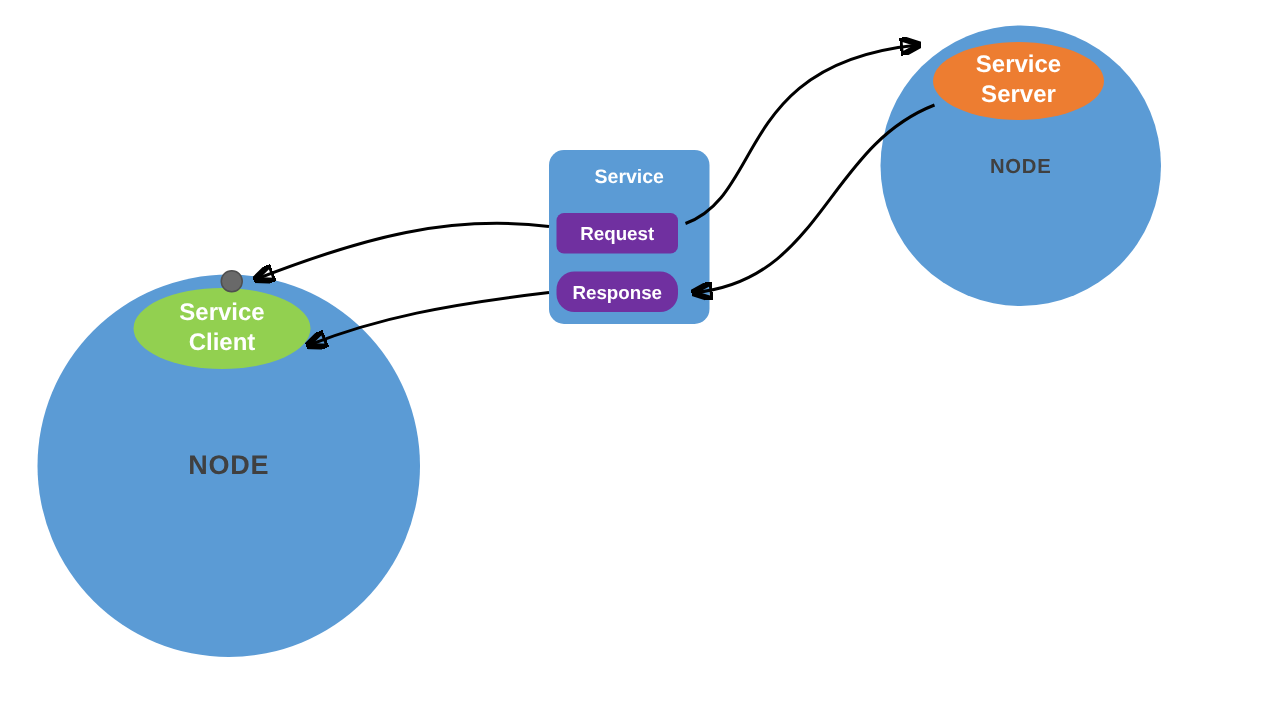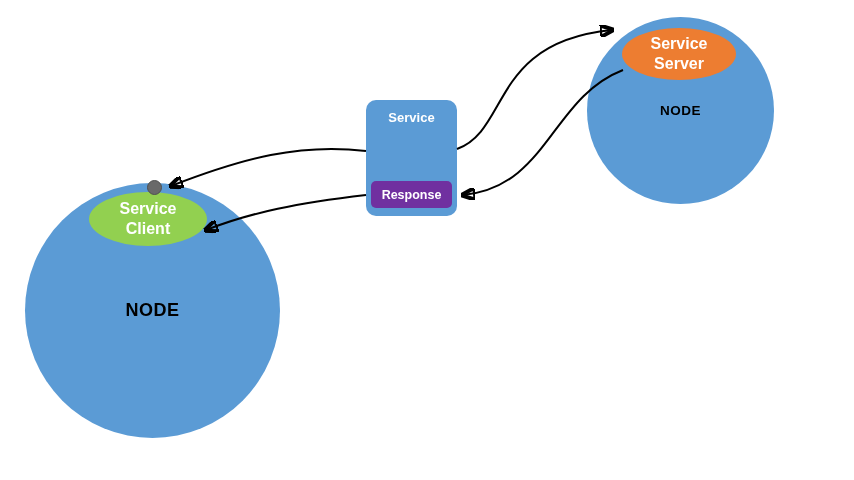--- a/index.html
+++ b/index.html
@@ -11,21 +11,21 @@
     font-family: "Liberation Sans", sans-serif;
   }
   .stage { position: absolute; inset: 0; }
 
   .circle {
     position: absolute;
     border-radius: 50%;
     background: #5b9bd5;
     display: flex; align-items: center; justify-content: center;
   }
-  .node-label { color: #000000; font-weight: bold; letter-spacing: 0.5px; }
+  .node-label { color: #404040; font-weight: bold; letter-spacing: 0.5px; }
 
   #left-node  { left: 25px;  top: 183px; width: 255px; height: 255px; }
   #left-node .node-label  { font-size: 18px; }
   #right-node { left: 587px; top: 17px;  width: 187px; height: 187px; }
   #right-node .node-label { font-size: 13.5px; }
 
   .ellipse {
     position: absolute;
     border-radius: 50%;
     display: flex; align-items: center; justify-content: center;
@@ -44,35 +44,36 @@
     border: 1px solid #4f4f4f;
     box-sizing: border-box;
     z-index: 3;
   }
 
   #service-box {
     position: absolute;
     left: 366px; top: 100px; width: 91px; height: 116px;
     background: #5b9bd5;
     border-radius: 10px;
+    padding-left: 16px;
   }
   #service-title {
     position: absolute; top: 10px; left: 0; width: 100%;
     text-align: center;
     color: #fff; font-weight: bold; font-size: 13px;
   }
   .msg {
     position: absolute; left: 5px; width: 81px; height: 27px;
     background: #7030a0;
     border-radius: 5px;
     display: flex; align-items: center; justify-content: center;
     color: #fff; font-weight: bold; font-size: 12.5px;
   }
   #request-box  { top: 42px; }
-  #response-box { top: 81px; }
+  #response-box { top: 81px; border-radius: 12px; }
 
   #connectors {
     position: absolute; left: 0; top: 0;
     pointer-events: none;
     z-index: 5;
   }
   #connectors path { fill: none; stroke: #000; stroke-width: 2; }
 </style>
 </head>
 <body>
@@ -92,20 +93,23 @@
   <div id="right-node" class="circle" style="background-color: rgb(91, 155, 213);">
     <span class="node-label">NODE</span>
   </div>
 
   <div id="service-server" class="ellipse" style="background-color: rgb(237, 125, 49);">
     <span class="wrap">Service Server</span>
   </div>
 
   <div id="service-box" style="background-color: rgb(91, 155, 213);">
     <div id="service-title">Service</div>
+    <div id="request-box" class="msg" style="background-color: rgb(112, 48, 160);">
+      <span>Request</span>
+    </div>
     <div id="response-box" class="msg" style="background-color: rgb(112, 48, 160);">
       <span>Response</span>
     </div>
   </div>
 
   <svg id="connectors" width="854" height="480" viewBox="0 0 854 480">
     <defs>
       <marker id="ah" markerWidth="7" markerHeight="6" refX="6" refY="3" orient="auto">
         <path d="M0,0 L7,3 L0,6 Z" fill="#000000" stroke="none"></path>
       </marker>

